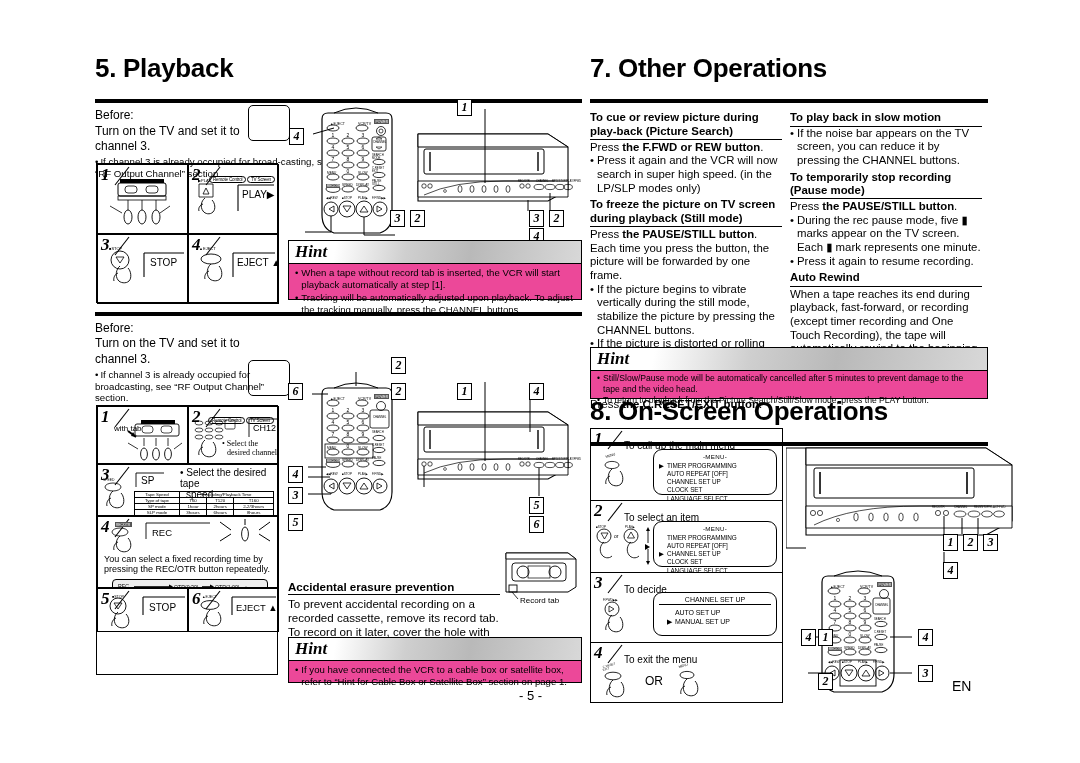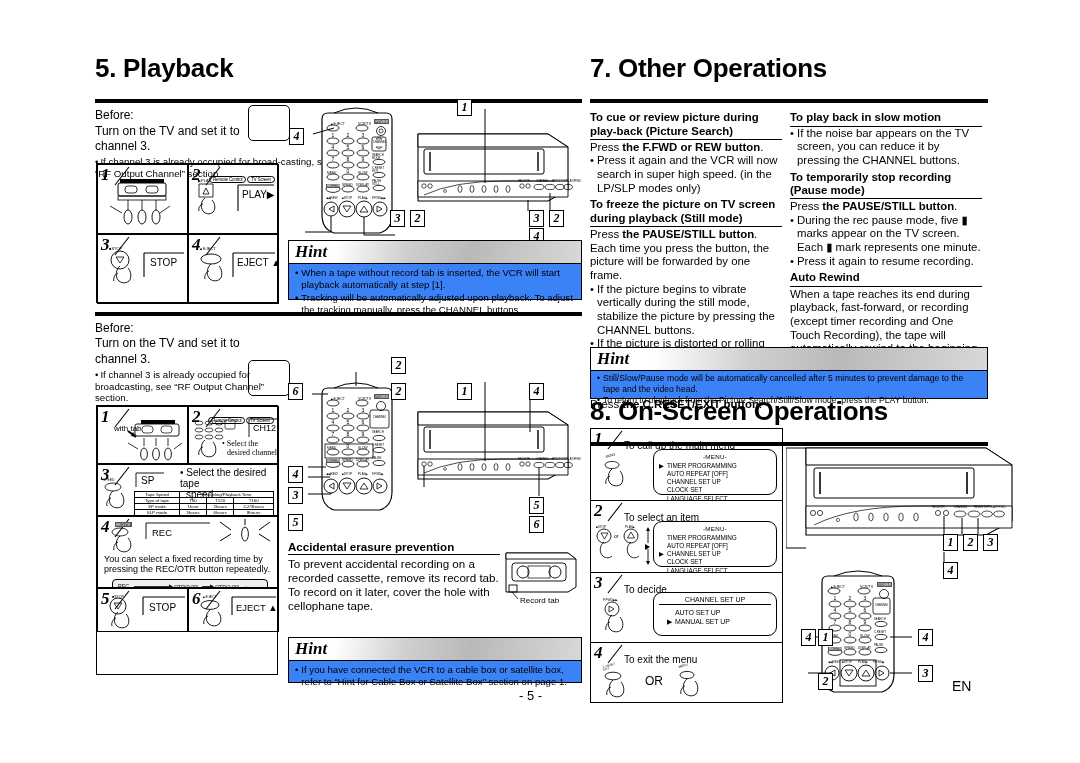--- a/index.html
+++ b/index.html
@@ -42,21 +42,21 @@
     position:absolute; left:3px; top:0px; font-size:17px; font-weight:bold;
     font-style:italic; font-family:"Liberation Serif", serif;
   }
   .slash { position:absolute; left:16px; top:1px; width:16px; height:20px; }
   .micro { font-size:4.6px; letter-spacing:-0.2px; }
   .sm8   { font-size:8px; }
   .sm9   { font-size:9px; }
   .sm10  { font-size:10px; }
 
   
-  .hintbox { border:1.2px solid #000; background:#3b82f6; }
+  .hintbox { border:1.2px solid #000; background:#ec4899; }
   .hint-title-row {
     background:linear-gradient(100deg,#ffffff 0%,#ffffff 16%,#cfcfcf 40%,#b9b9b9 62%,#d8d8d8 100%);
     padding:1px 0 1px 6px; border-bottom:1px solid #000;
   }
   .hint-title { font-size:17px; font-weight:bold; font-style:italic; font-family:"Liberation Serif", serif; }
   .hint-body { padding:3px 6px 4px 6px; }
   .hint-li { font-size:9.6px; line-height:1.25; display:flex; margin-bottom:1px; }
   .hint-li .d { margin-right:3px; }
 
   
@@ -666,21 +666,21 @@
   <div class="chip" style="left:391px; top:383px;">2</div>
   <div class="chip" style="left:457px; top:383px;">1</div>
   <div class="chip" style="left:529px; top:383px;">4</div>
   <div class="chip" style="left:288px; top:466px;">4</div>
   <div class="chip" style="left:288px; top:487px;">3</div>
   <div class="chip" style="left:288px; top:514px;">5</div>
   <div class="chip" style="left:529px; top:497px;">5</div>
   <div class="chip" style="left:529px; top:516px;">6</div>
 
   <div style="position:absolute; left:288px; top:540px; width:294px;">
-    <div class="acc-head" style="width:212px;">Accidental erasure prevention</div>
+    <div class="acc-head" style="width:212px;margin-top:40px;">Accidental erasure prevention</div>
     <div class="acc-body">To prevent accidental recording on a recorded cassette, remove its record tab. To record on it later, cover the hole with cellophane tape.</div>
   </div>
   <svg style="position:absolute; left:500px; top:545px;" width="82" height="60">
     <path d="M6 8 h62 l8 6 v28 l-8 5 h-62 z" fill="#fff" stroke="#000" stroke-width="1"></path>
     <path d="M6 8 h62 l8 6 h-70 z" fill="#fff" stroke="#000" stroke-width="0.9"></path>
     <rect x="12" y="18" width="54" height="18" rx="3" fill="none" stroke="#000" stroke-width="0.9"></rect>
     <circle cx="23" cy="27" r="6" fill="none" stroke="#000" stroke-width="0.9"></circle>
     <circle cx="55" cy="27" r="6" fill="none" stroke="#000" stroke-width="0.9"></circle>
     <rect x="28" y="21" width="22" height="12" fill="none" stroke="#000" stroke-width="0.7"></rect>
     <rect x="9" y="40" width="8" height="7" fill="none" stroke="#000" stroke-width="0.9"></rect>

